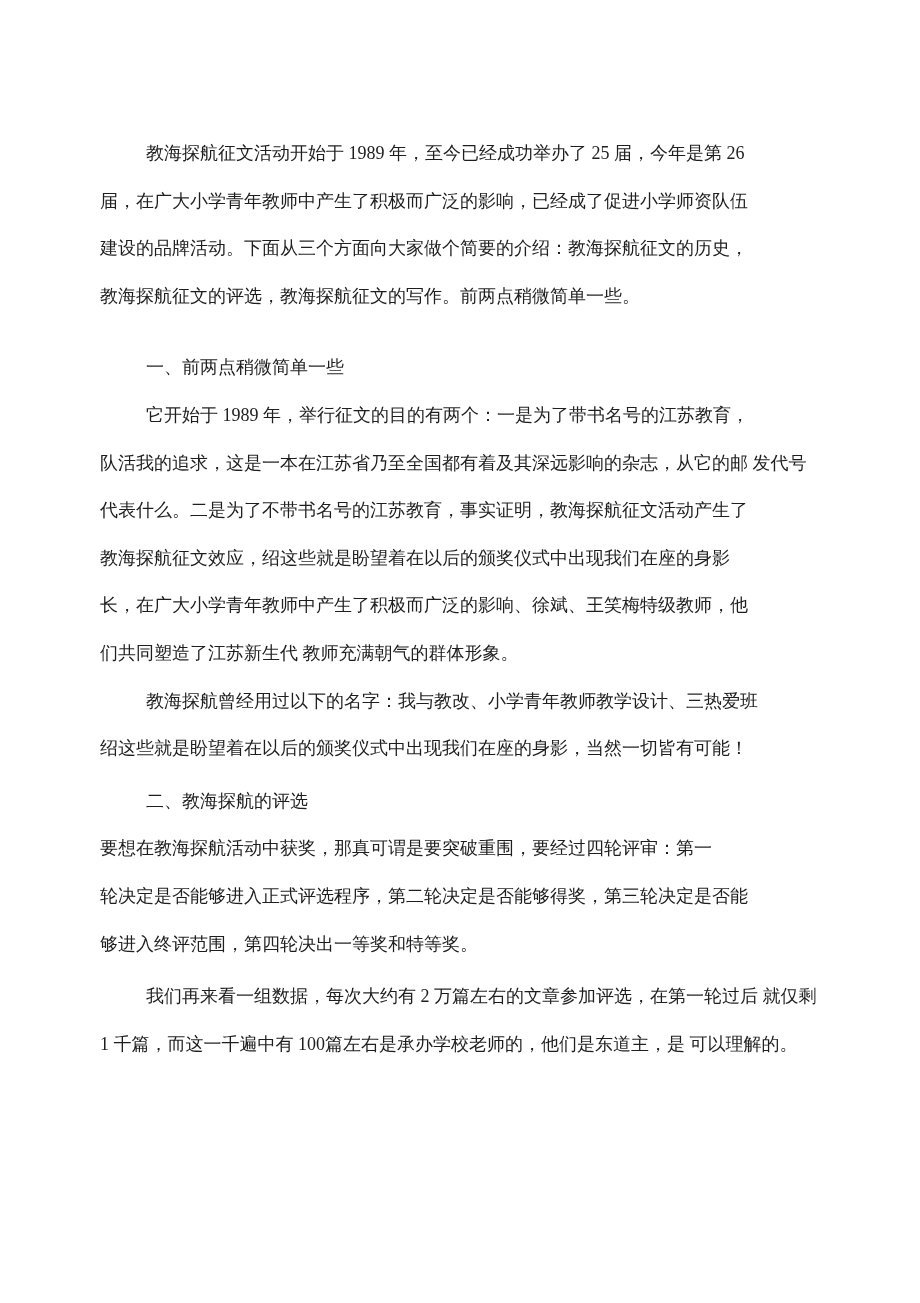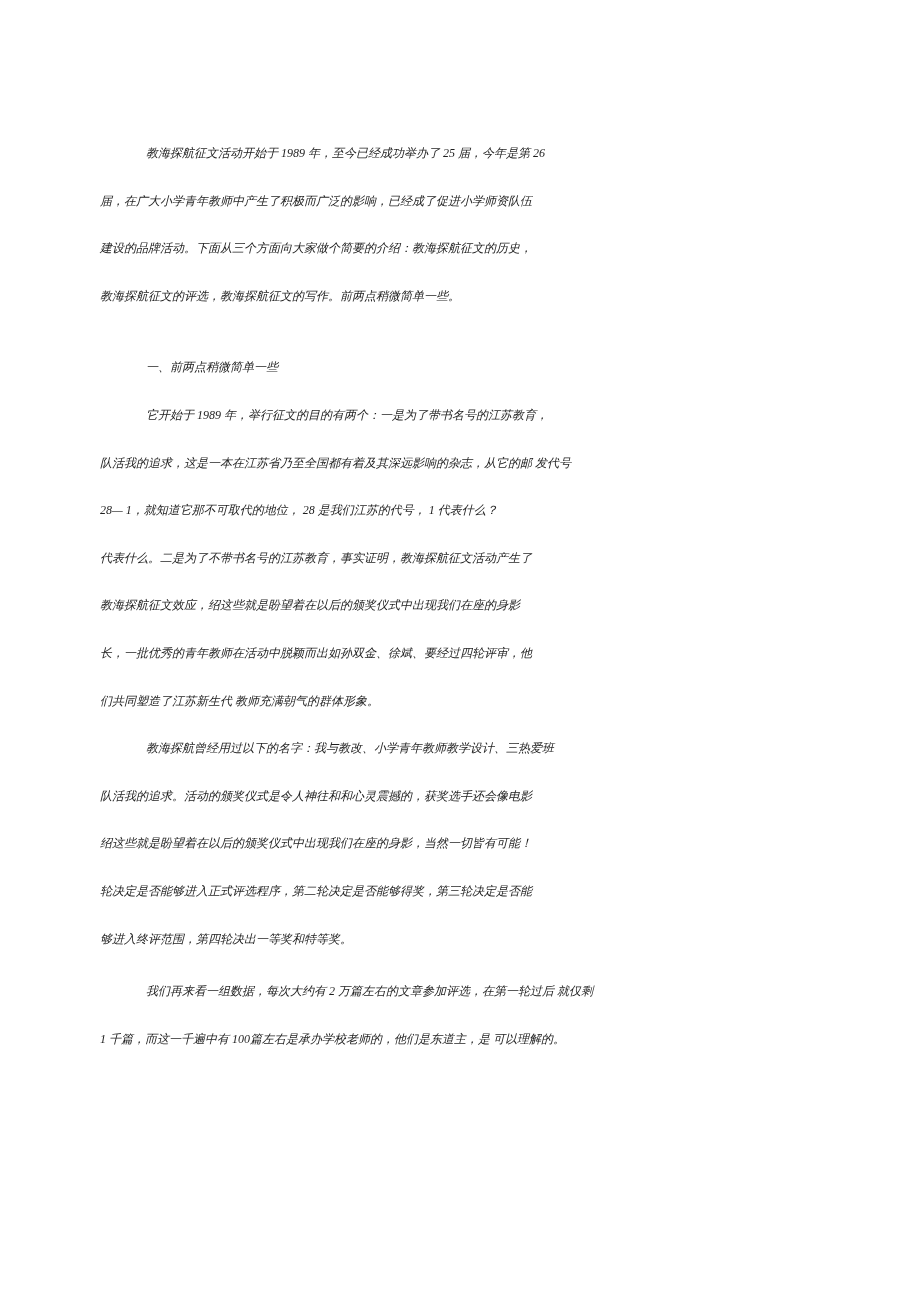--- a/index.html
+++ b/index.html
@@ -8,22 +8,21 @@
     background: #ffffff;
   }
   .page {
     position: relative;
     width: 920px;
     height: 1303px;
     background: #ffffff;
     overflow: hidden;
     font-family: "Liberation Serif", "DejaVu Serif", serif;
     color: #1e1e1e;
-    font-size: 12px;
-    font-style: italic;
+    font-size: 18px;
   }
   .content {
     padding: 130px 70px 0 100px;
   }
   .line {
     line-height: 47.6px;
     white-space: nowrap;
     font-weight: 400;
   }
   .indent {
@@ -41,26 +40,26 @@
 
 <div class="page">
   <div class="content">
     <div class="line indent">教海探航征文活动开始于 1989 年，至今已经成功举办了 25 届，今年是第 26</div>
     <div class="line">届，在广大小学青年教师中产生了积极而广泛的影响，已经成了促进小学师资队伍</div>
     <div class="line">建设的品牌活动。下面从三个方面向大家做个简要的介绍：教海探航征文的历史，</div>
     <div class="line">教海探航征文的评选，教海探航征文的写作。前两点稍微简单一些。</div>
     <div class="line indent gap-lg">一、前两点稍微简单一些</div>
     <div class="line indent">它开始于 1989 年，举行征文的目的有两个：一是为了带书名号的江苏教育，</div>
     <div class="line">队活我的追求，这是一本在江苏省乃至全国都有着及其深远影响的杂志，从它的邮 发代号</div>
-    <div class="line">28— 1，就知道它那不可取代的地位， 28 是我们江苏的代号， 1 代表什么？</div>
     <div class="line">代表什么。二是为了不带书名号的江苏教育，事实证明，教海探航征文活动产生了</div>
     <div class="line">教海探航征文效应，绍这些就是盼望着在以后的颁奖仪式中出现我们在座的身影</div>
-    <div class="line">长，一批优秀的青年教师在活动中脱颖而出如孙双金、徐斌、要经过四轮评审，他</div>
+    <div class="line">长，在广大小学青年教师中产生了积极而广泛的影响、徐斌、王笑梅特级教师，他</div>
     <div class="line">们共同塑造了江苏新生代 教师充满朝气的群体形象。</div>
     <div class="line indent">教海探航曾经用过以下的名字：我与教改、小学青年教师教学设计、三热爱班</div>
-    <div class="line">队活我的追求。活动的颁奖仪式是令人神往和和心灵震撼的，获奖选手还会像电影</div>
     <div class="line">绍这些就是盼望着在以后的颁奖仪式中出现我们在座的身影，当然一切皆有可能！</div>
+    <div class="line indent gap-sm">二、教海探航的评选</div>
+    <div class="line">要想在教海探航活动中获奖，那真可谓是要突破重围，要经过四轮评审：第一</div>
     <div class="line">轮决定是否能够进入正式评选程序，第二轮决定是否能够得奖，第三轮决定是否能</div>
     <div class="line">够进入终评范围，第四轮决出一等奖和特等奖。</div>
     <div class="line indent gap-sm">我们再来看一组数据，每次大约有 2 万篇左右的文章参加评选，在第一轮过后 就仅剩</div>
     <div class="line">1 千篇，而这一千遍中有 100篇左右是承办学校老师的，他们是东道主，是 可以理解的。</div>
   </div>
 </div>
 
 </body></html>

